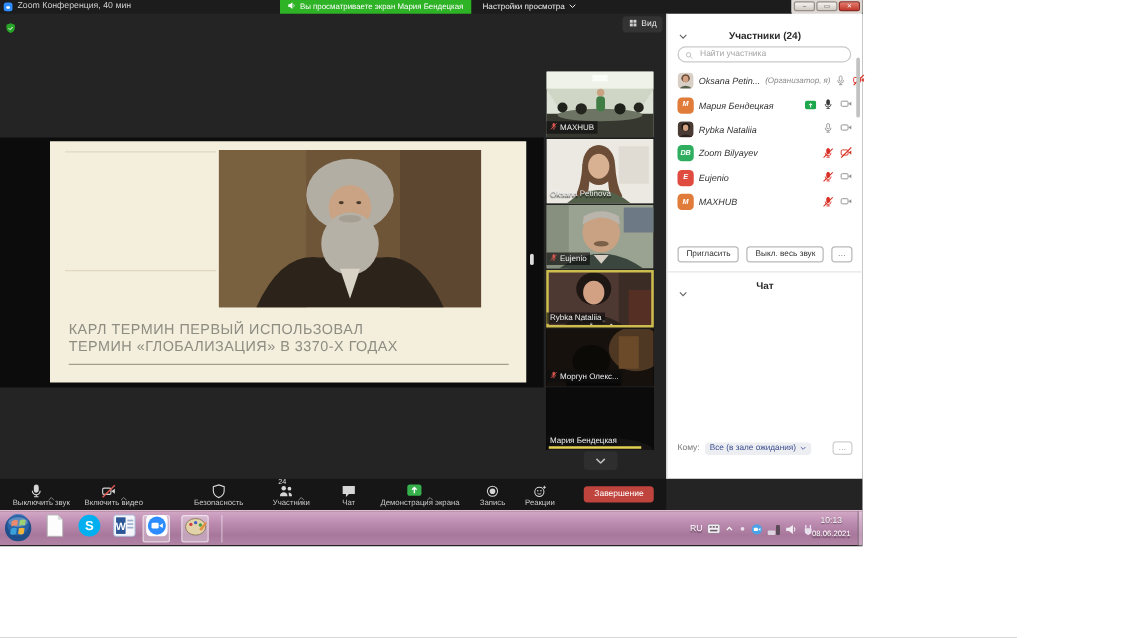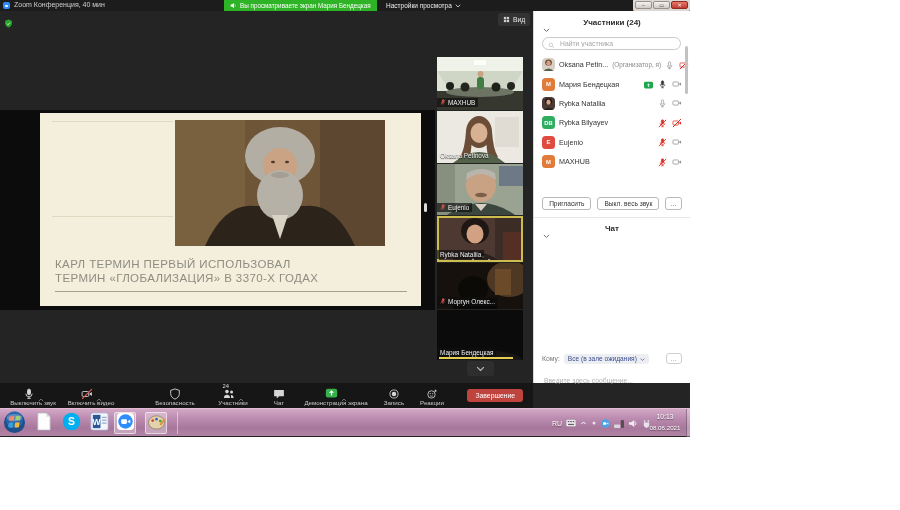--- a/index.html
+++ b/index.html
@@ -45,29 +45,29 @@
                background:rgba(15,15,15,.68);color:#efefef;font-size:6.4px;padding:1px 3px;white-space:nowrap;overflow:hidden;}
   .thumb-label.plain{background:transparent;text-shadow:0 1px 1px rgba(0,0,0,.8);}
   .speak-bar{position:absolute;left:2px;bottom:1px;width:74px;height:2.5px;background:#e3d052;}
   .collapse-btn{position:absolute;left:467px;top:361px;width:27px;height:15px;background:#2e2e2e;border:none;
                 border-radius:3px;display:flex;align-items:center;justify-content:center;cursor:default;}
   .view-btn{position:absolute;left:498px;top:13px;height:13px;display:flex;align-items:center;gap:3px;
             background:#333;border-radius:3px;padding:0 5px;color:#e8e8e8;font-size:6.8px;}
 
   
   .panel{position:absolute;left:533px;top:11px;width:157px;height:372px;background:#fff;border-left:1px solid #d8d8d8;box-sizing:border-box;}
-  .p-head{position:absolute;left:0;top:0;width:100%;height:22px;display:flex;align-items:center;justify-content:center;}
+  .p-head{position:absolute;left:0;top:0;width:100%;height:22px;display:flex;align-items:flex-end;justify-content:center;}
   .p-head .chev{position:absolute;left:9px;top:8px;}
   .p-title{font-size:8px;color:#2b2b2b;font-weight:bold;}
   .search-wrap{position:absolute;left:8px;top:26px;width:139px;height:13px;border:1px solid #c9c9c9;border-radius:8px;
                display:flex;align-items:center;gap:3px;padding:0 5px;box-sizing:border-box;background:#fff;}
   .search-wrap input{border:none;outline:none;width:100%;font-size:6.8px;color:#555;font-family:inherit;background:transparent;}
   .search-wrap input::placeholder{color:#a6a6a6;}
   .plist{position:absolute;left:0;top:44px;width:100%;}
-  .prow{height:19.4px;display:flex;align-items:center;padding:0 8px 0 8px;box-sizing:border-box;gap:4px;}
+  .prow{height:19.4px;display:flex;align-items:center;padding:0 8px 0 8px;box-sizing:border-box;gap:4px;font-style:italic;}
   .avatar{width:13px;height:13px;border-radius:3.5px;flex:0 0 13px;overflow:hidden;display:flex;align-items:center;justify-content:center;
           color:#fff;font-size:5.8px;font-weight:bold;}
   .pname{font-size:7.2px;color:#333;white-space:nowrap;}
   .psuffix{font-size:6.4px;color:#8a8a8a;white-space:nowrap;}
   .picons{margin-left:auto;display:flex;align-items:center;gap:5px;}
   .pbtns{position:absolute;left:0;top:182px;width:100%;height:20px;display:flex;align-items:center;justify-content:center;gap:6px;}
   .pbtn{border:1px solid #b9b9b9;border-radius:3px;background:#fff;font-size:6.6px;color:#333;
         padding:2px 6px;font-family:inherit;white-space:nowrap;}
   .pbtn.more{padding:2px 4px;color:#555;}
   .pdivider{position:absolute;left:0;top:206px;width:100%;height:1px;background:#e6e6e6;}
@@ -359,21 +359,21 @@
               <span><svg viewBox="0 0 16 16" width="10" height="10" xmlns="http://www.w3.org/2000/svg">
                   <rect x="1.5" y="4.7" width="8.8" height="6.6" rx="1.4" fill="none" stroke="#8f8f8f" stroke-width="1.2"></rect>
                   <path d="M10.8 8l3.7-2.6v5.2z" fill="#8f8f8f"></path>
                 </svg></span>
             </span>
           </div>
           <div class="prow">
             <span class="avatar" style="background:#2fae60">
               <span>DB</span>
             </span>
-            <span class="pname">Rybka Bilyayev</span>
+            <span class="pname">Zoom Bilyayev</span>
             <span class="picons">
               <span><svg viewBox="0 0 16 16" width="9" height="9" xmlns="http://www.w3.org/2000/svg">
                   <rect x="6" y="1.5" width="4" height="7.5" rx="2" fill="#d93025" stroke="#d93025" stroke-width="1.2"></rect>
                   <path d="M3.8 7.5a4.2 4.2 0 0 0 8.4 0" fill="none" stroke="#d93025" stroke-width="1.2"></path>
                   <line x1="8" y1="11.7" x2="8" y2="13.8" stroke="#d93025" stroke-width="1.2"></line>
                   <line x1="5.6" y1="13.8" x2="10.4" y2="13.8" stroke="#d93025" stroke-width="1.2"></line>
                   <line x1="1.5" y1="14.5" x2="14.5" y2="1.5" stroke="#d93025" stroke-width="1.6"></line>
                 </svg></span>
               <span><svg viewBox="0 0 16 16" width="10" height="10" xmlns="http://www.w3.org/2000/svg">
                   <rect x="1.5" y="4.7" width="8.8" height="6.6" rx="1.4" fill="none" stroke="#d93025" stroke-width="1.2"></rect>
@@ -436,23 +436,20 @@
       <div class="chat-footer">
         <div class="to-row">
           <span class="to-label">Кому:</span>
           <span class="to-pill">
             <span>Все (в зале ожидания)</span>
             <span id="to-chev"><svg viewBox="0 0 12 8" width="5" height="3.3000000000000003" xmlns="http://www.w3.org/2000/svg">
                   <path d="M1.5 1.5L6 6l4.5-4.5" fill="none" stroke="#3c4d90" stroke-width="1.6"></path>
                 </svg></span>
           </span>
           <button class="chat-more">…</button>
-        </div>
-        <div class="msg-row">
-          <input placeholder="Введите здесь сообщение..." style="">
         </div>
       </div>
       <div class="panel-sb"></div>
     </aside>
 
     <div class="toolbar" id="toolbar">
         <div class="titem" style="width: 54px;">
           <span class="irow">
             <span><svg viewBox="0 0 16 16" width="12" height="12" xmlns="http://www.w3.org/2000/svg">
                 <rect x="6" y="1.5" width="4" height="7.5" rx="2" fill="#d6d6d6" stroke="#d6d6d6" stroke-width="1.2"></rect>

